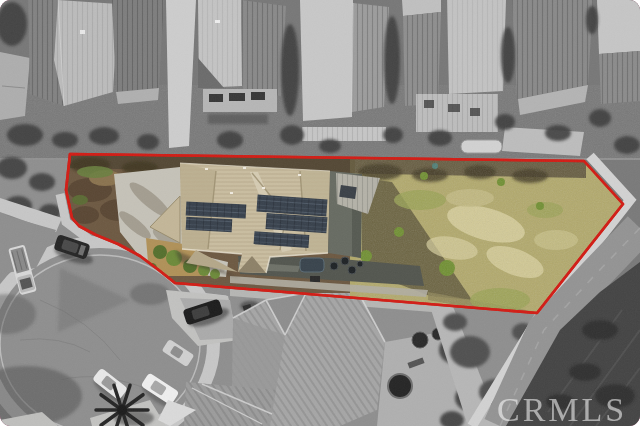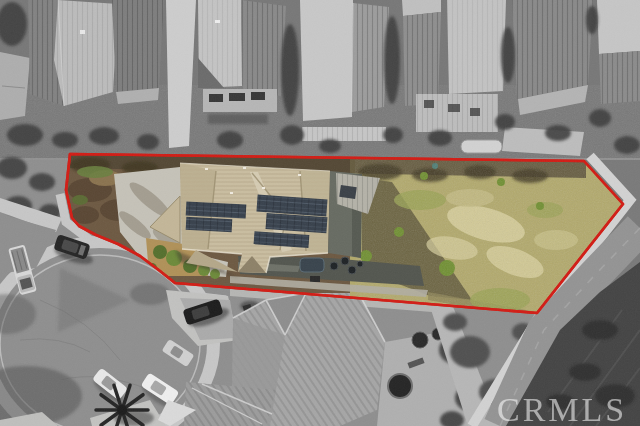--- a/index.html
+++ b/index.html
@@ -1,16 +1,16 @@
 <!DOCTYPE html>
 <html><head>
 <meta charset="utf-8">
 <style>
   html,body{margin:0;padding:0;background:#ffffff;}
-  .stage{position:relative;width:640px;height:426px;overflow:hidden;background:#be185d;}
+  .stage{position:relative;width:640px;height:426px;overflow:hidden;background:#be185d;border-radius:11px;}
   svg{display:block;}
   .wm{font-family:"Liberation Serif","DejaVu Serif",serif;font-size:34px;letter-spacing:3px;fill:#ffffff;}
 </style>
 </head>
 <body>
 
 <div class="stage">
 <svg width="640" height="426" viewBox="0 0 640 426" xmlns="http://www.w3.org/2000/svg">
   <defs>
     <pattern id="ribsV" width="5" height="8" patternUnits="userSpaceOnUse">

